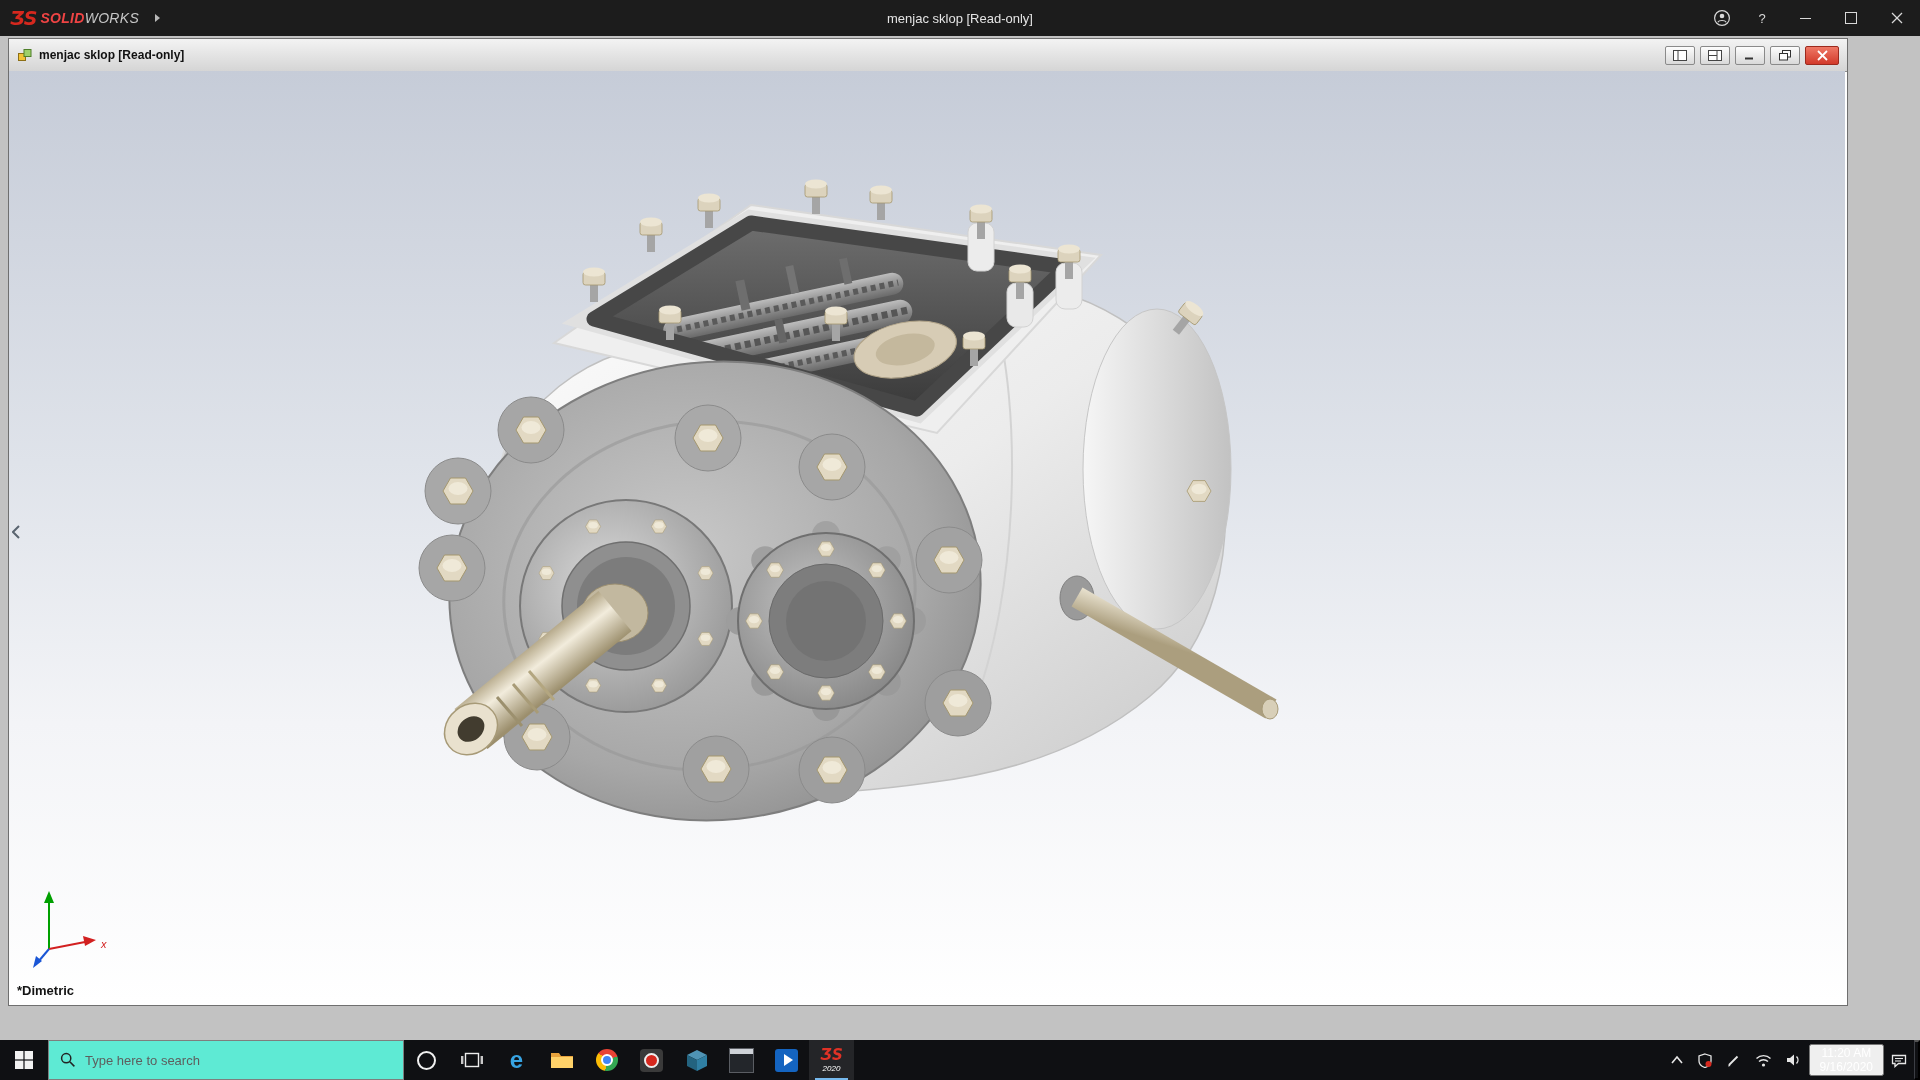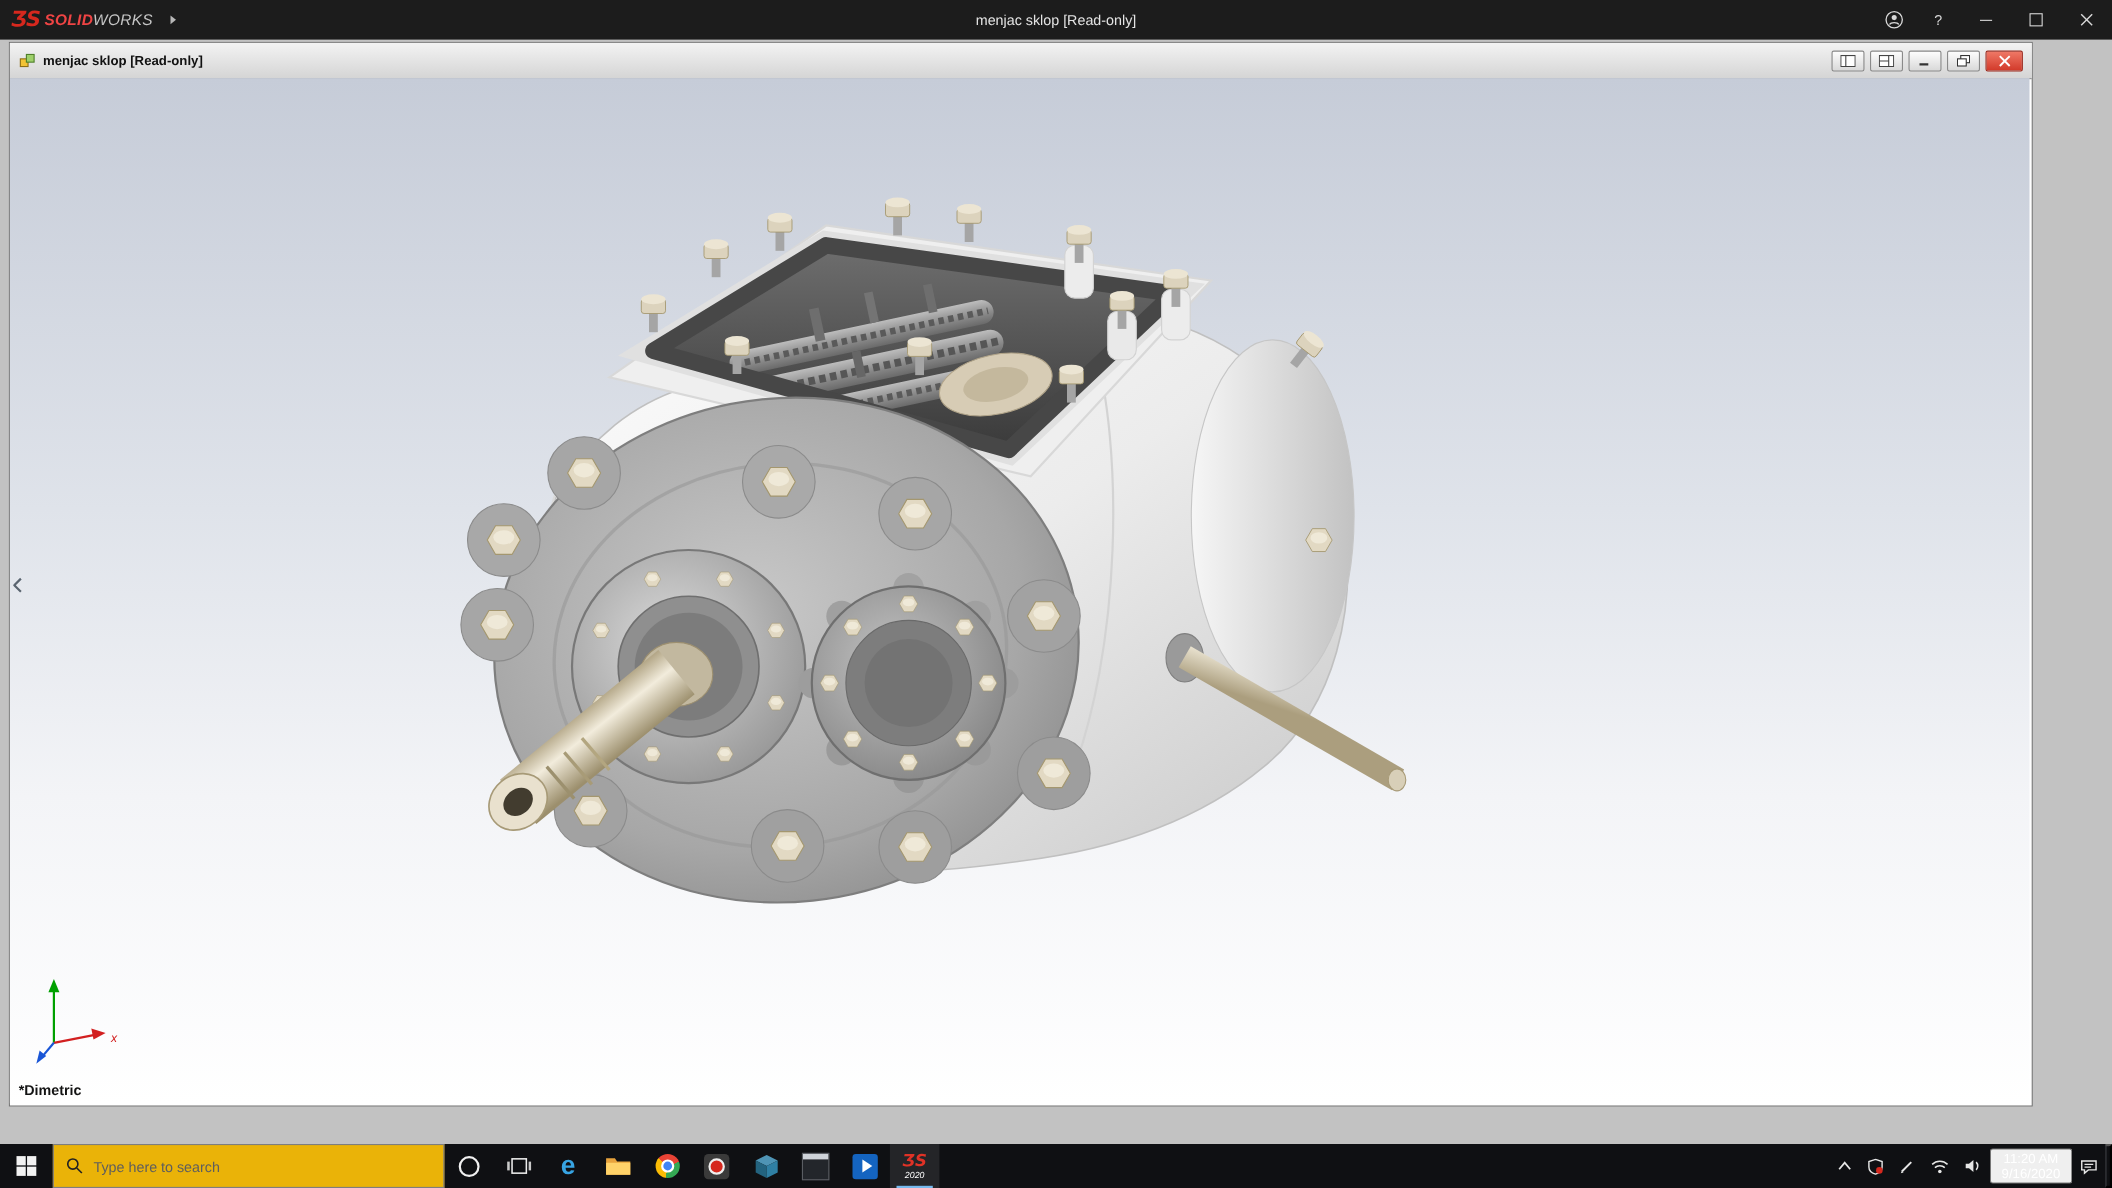--- a/index.html
+++ b/index.html
@@ -32,21 +32,21 @@
   .viewport{position:absolute;left:0;top:32px;width:1836px;height:932px;overflow:hidden;
     background:linear-gradient(180deg,#c6ccd8 0%,#dfe3ea 42%,#f3f4f7 70%,#ffffff 100%);}
   .model-svg{position:absolute;left:0;top:0;width:1836px;height:932px;}
   .view-label{position:absolute;left:8px;bottom:5px;font-size:13px;font-weight:bold;color:#141414;}
   .triad-box{position:absolute;left:18px;bottom:26px;}
   .panel-arrow{position:absolute;left:0;top:448px;width:13px;height:26px;display:flex;align-items:center;justify-content:center;background:transparent;border:0;padding:0;}
 
   
   .taskbar{position:absolute;left:0;top:1040px;width:1920px;height:40px;background:#0f1013;display:flex;align-items:stretch;z-index:40;}
   .start-btn{width:48px;display:flex;align-items:center;justify-content:center;background:transparent;border:0;padding:0;}
-  .search-box{width:332px;background:#eab308;border:1px solid #7e7e7e;display:flex;align-items:center;gap:9px;padding:0 11px;}
+  .search-box{width:332px;background:#5eead4;border:1px solid #7e7e7e;display:flex;align-items:center;gap:9px;padding:0 11px;}
   .search-text{font-size:13px;color:#5e5e5e;white-space:nowrap;}
   .tb-btn{width:45px;display:flex;align-items:center;justify-content:center;background:transparent;border:0;position:relative;padding:0;}
   .tb-btn.active{background:rgba(255,255,255,.09);}
   .tb-btn.active::after{content:"";position:absolute;left:6px;right:6px;bottom:0;height:2px;background:#76b9ed;}
   .cortana-ring{width:15px;height:15px;border:2px solid #f0f0f0;border-radius:50%;}
   .edge-glyph{font-size:24px;font-weight:bold;color:#37a4e3;line-height:1;}
   .chrome-icon{width:22px;height:22px;border-radius:50%;position:relative;
     background:conic-gradient(from -50deg,#e94335 0 33.3%,#34a853 0 66.6%,#fbbc05 0 100%);}
   .chrome-icon::after{content:"";position:absolute;inset:5px;background:#4285f4;border:2px solid #fff;border-radius:50%;}
   .p1-tile{width:23px;height:23px;background:#3a3a3a;border-radius:4px;display:flex;align-items:center;justify-content:center;}

